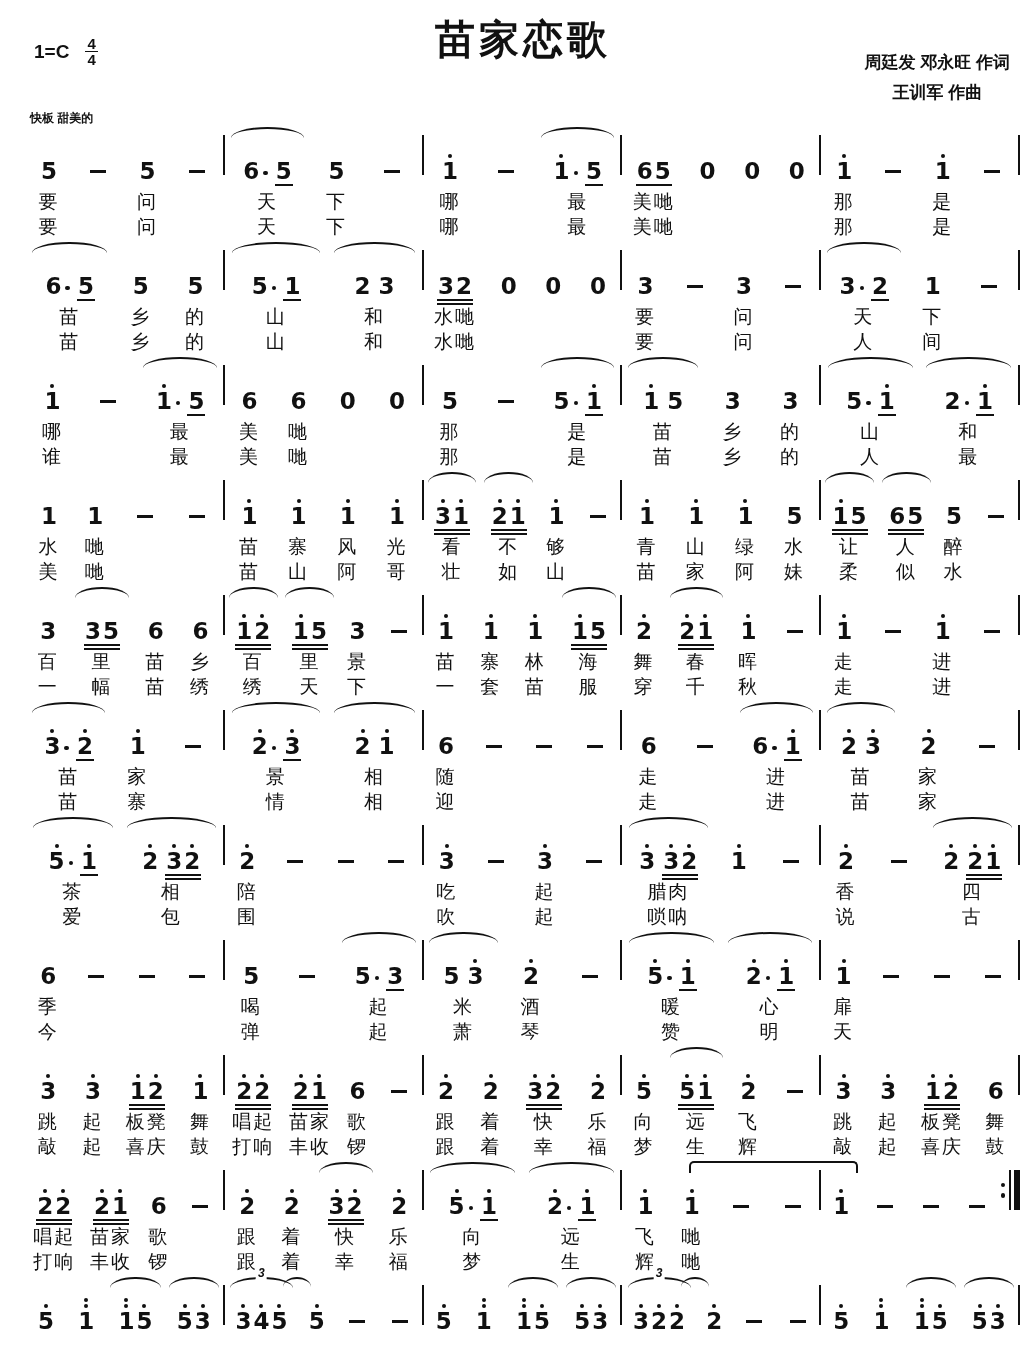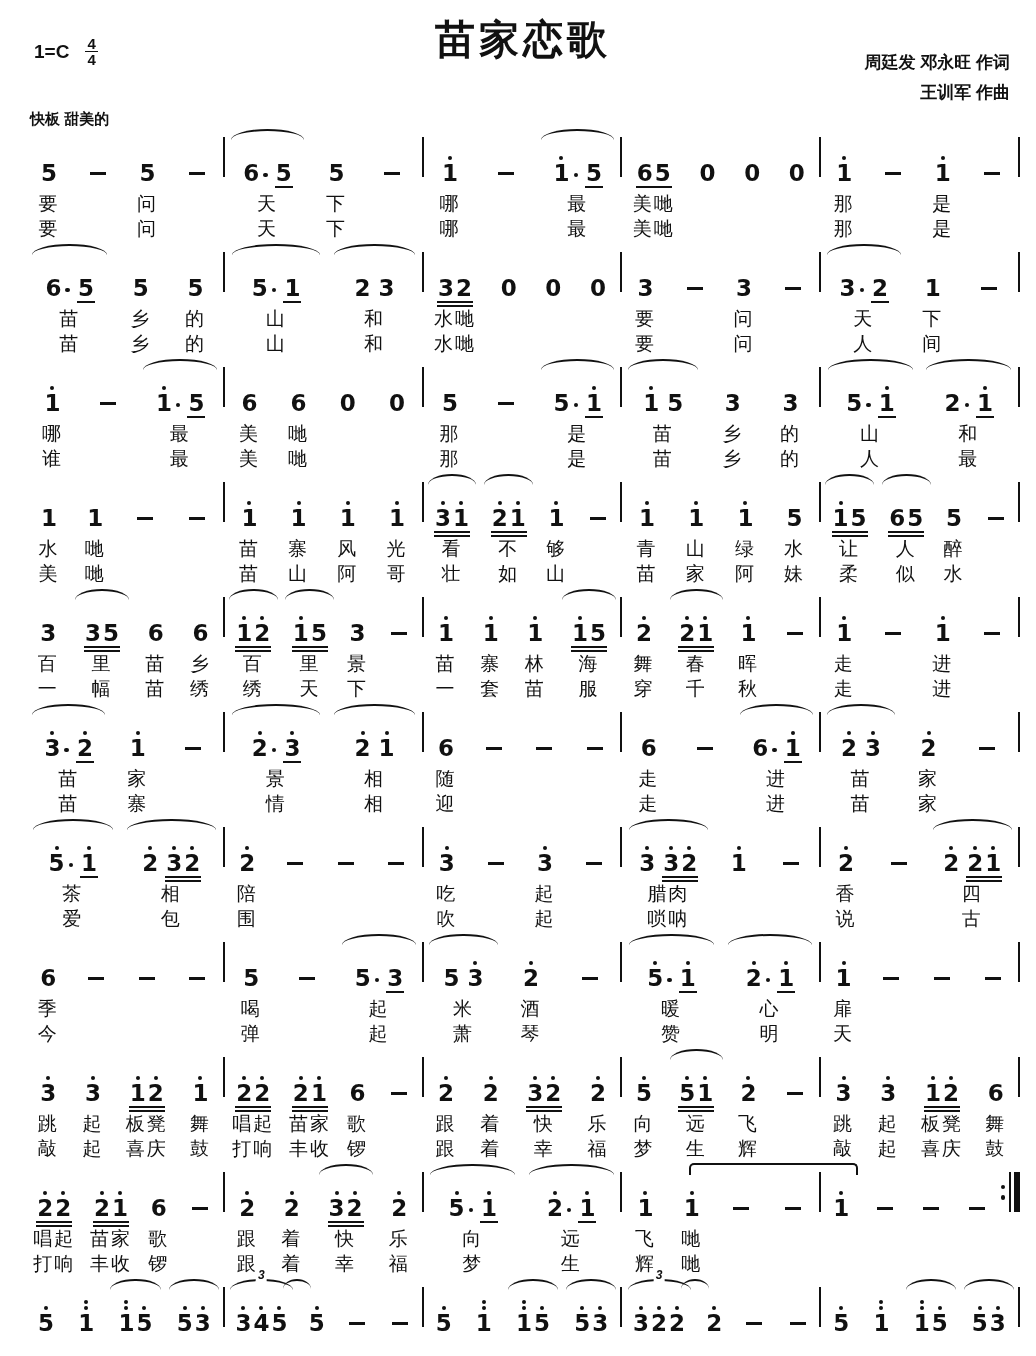--- a/index.html
+++ b/index.html
@@ -5,24 +5,24 @@
   html,body{margin:0;padding:0;background:#fff;}
   body{width:1036px;min-height:1356px;font-family:"Liberation Sans",sans-serif;color:#111;position:relative;}
   #sheet{padding:6px 16px 10px 26px;position:relative;}
 
   
   #hdr{position:relative;height:104px;}
   #title{text-align:center;font-size:40px;font-weight:700;letter-spacing:4px;padding-top:6px;}
   #keysig{position:absolute;left:8px;top:30px;font-size:19px;font-weight:700;display:flex;align-items:center;gap:16px;}
   #meterfrac{display:inline-flex;flex-direction:column;align-items:center;font-size:15px;line-height:15px;font-weight:700;}
   #meterfrac .mt{border-bottom:1.6px solid #111;padding:0 2px;}
-  #credits{position:absolute;right:10px;top:42px;text-align:right;font-size:17px;line-height:1.75;font-weight:600;}
+  #credits{position:absolute;right:10px;top:42px;text-align:center;font-size:17px;line-height:1.75;font-weight:600;}
 
   
-  .tempo{font-weight:700;font-size:15px;margin:0 0 0 4px;}
+  .tempo{font-weight:700;font-size:12px;margin:0 0 0 4px;}
   .system{margin-bottom:3px;}
   .sysrow{display:flex;align-items:flex-start;}
   .meas{flex:1 1 0;display:flex;align-items:flex-start;justify-content:space-evenly;min-width:0;}
   .cell{position:relative;padding-top:12px;flex:1 1 auto;display:flex;flex-direction:column;align-items:center;min-width:18px;}
   .notes{height:44px;display:flex;align-items:flex-end;justify-content:center;padding-bottom:6px;}
   .grp{position:relative;display:flex;align-items:flex-end;margin:0 3px;}
   .dg{display:flex;flex-direction:column;align-items:center;margin:0 1px;}
   .odots{display:flex;flex-direction:column;justify-content:flex-end;height:15px;margin-bottom:1px;}
   .od{width:4px;height:4px;border-radius:50%;background:#111;margin-top:2.5px;}
   .num{font-size:23px;line-height:24px;font-weight:700;font-family:"DejaVu Sans",sans-serif;}

